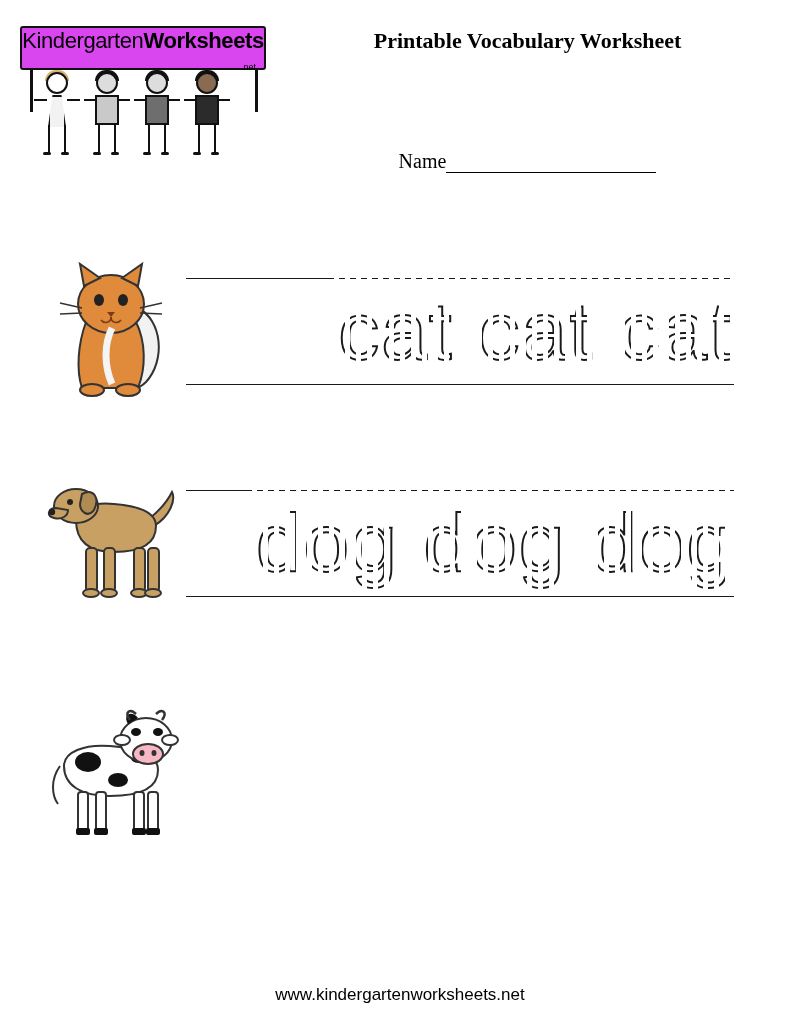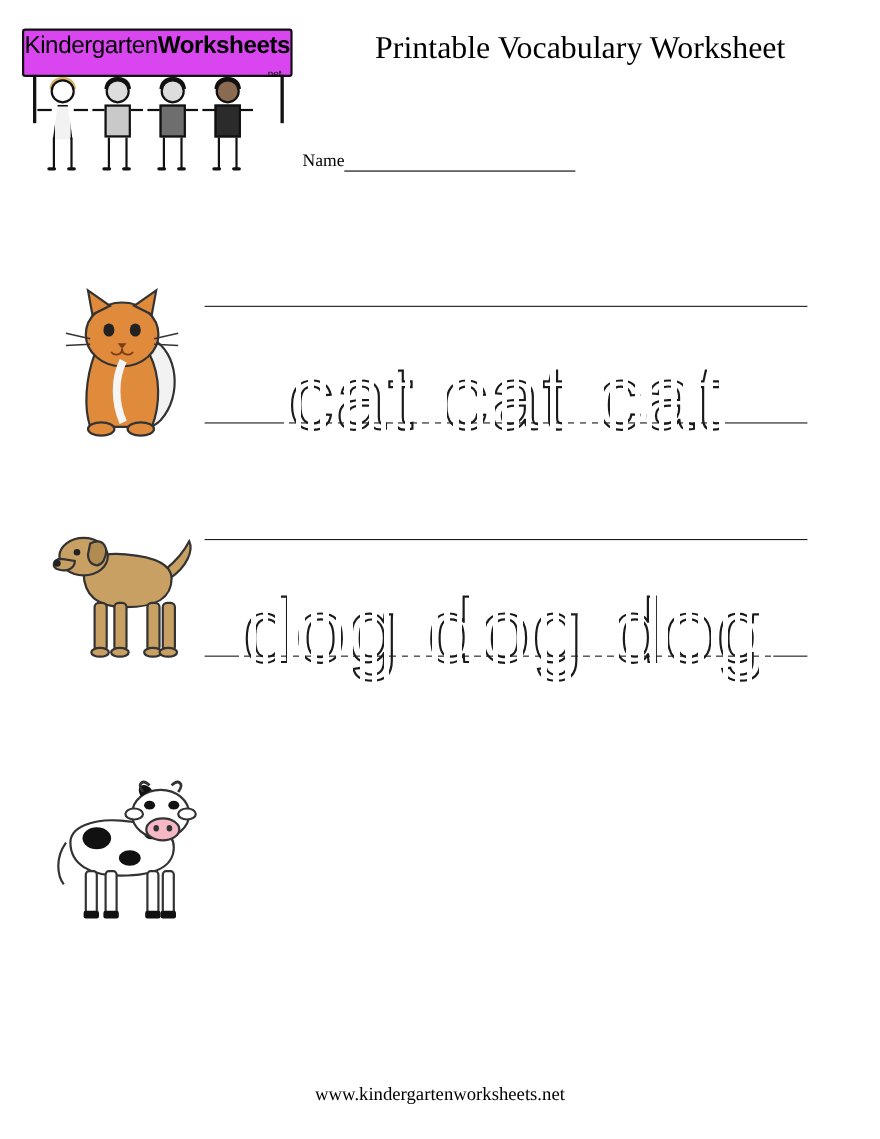--- a/index.html
+++ b/index.html
@@ -155,31 +155,32 @@
   .k2 .head, .k3 .head { background: #ddd; }
   .k4 .head { background: #8b6a52; }
   .k1 .head { background: #fff; }
 
   .title {
     position: absolute;
     left: 275px;
     top: 28px;
     width: 505px;
     text-align: center;
-    font-size: 29px;
+    font-size: 22px;
     font-family: "Liberation Serif", serif;
+    font-weight: bold;
   }
 
   .name-row {
     position: absolute;
     left: 275px;
-    top: 138px;
+    top: 150px;
     width: 505px;
-    text-align: left;
-    font-size: 16px;
+    text-align: center;
+    font-size: 20px;
   }
   .name-row .blank {
     display: inline-block;
     width: 210px;
     border-bottom: 1.5px solid #000;
     height: 17px;
     vertical-align: bottom;
   }
 
   
@@ -225,23 +226,22 @@
     width: 548px;
     height: 106px;
     font-family: "Liberation Sans", sans-serif;
     font-size: 82px;
     letter-spacing: 2px;
     color: transparent;
     -webkit-text-stroke: 2px #1a1a1a;
     white-space: nowrap;
     display: flex;
     align-items: center;
-    justify-content: center;
+    justify-content: flex-end;
     overflow: visible;
-    margin-top: 32px;
   }
 
   
   .trace-word span.w {
     position: relative;
     display: inline-block;
   }
   .trace-word span.w::after {
     content: "";
     position: absolute;
@@ -254,21 +254,21 @@
     pointer-events: none;
   }
 
   .footer {
     position: absolute;
     left: 0;
     top: 985px;
     width: 800px;
     text-align: center;
     font-size: 17px;
-    font-family: Liberation Serif, serif;
+    font-family: Liberation Sans, sans-serif;
   }
 </style>
 </head>
 <body>
 
 <div class="header">
 
   <div class="logo">
     <div class="logo-board">
       <div class="logo-text">

